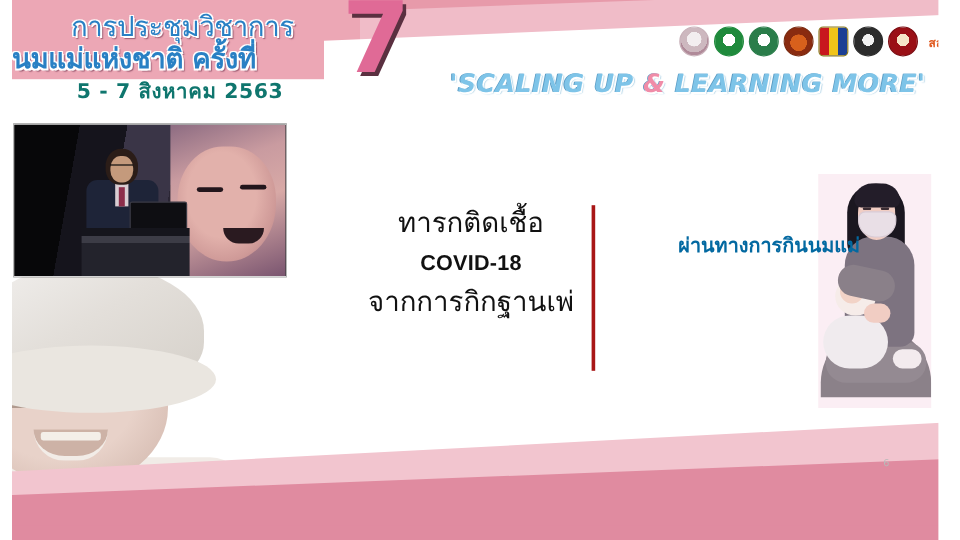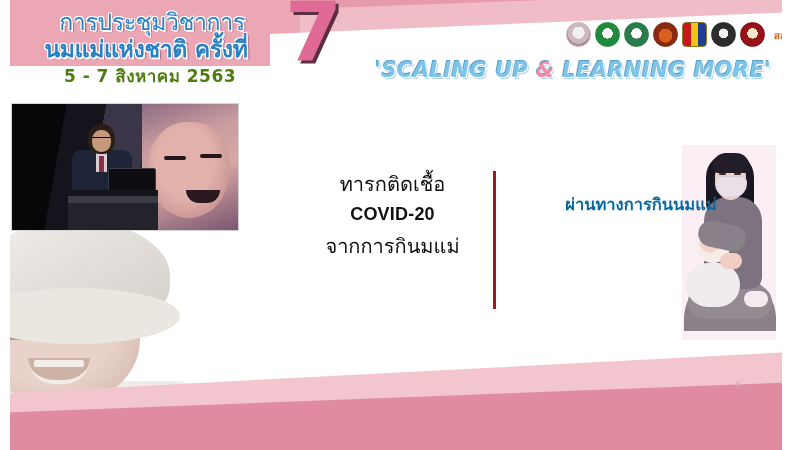--- a/index.html
+++ b/index.html
@@ -19,26 +19,26 @@
      transform:rotate(-2.1deg);transform-origin:0 0;}
   .hdr-pink-left{position:absolute;left:0;top:0;width:300px;height:66px;background:#eca7b5;}
   .hdr-white2{position:absolute;left:270px;top:34px;width:600px;height:70px;background:#ffffff;
      transform:skewY(-2.4deg);transform-origin:0 0;}
   .hdr-bottom-white{position:absolute;left:0;top:78px;width:800px;height:22px;background:#ffffff;}
 
   .title-th1{position:absolute;left:27px;top:4px;width:250px;text-align:center;
      font-size:23px;font-weight:normal;color:#2980c4;letter-spacing:-0.3px;
      text-shadow:1.6px 1.6px 0 #ffffff, -1px -1px 0 #ffffff, 1px -1px 0 #ffffff, -1px 1px 0 #ffffff, 2.4px 2.4px 1px #9a5a70;
      white-space:nowrap;z-index:8;}
-  .title-th2{position:absolute;left:10px;top:31px;width:272px;text-align:center;
+  .title-th2{position:absolute;left:10px;top:31px;width:272px;
      font-size:23px;font-weight:bold;color:#2980c4;letter-spacing:-0.3px;
      text-shadow:1.6px 1.6px 0 #ffffff, -1px -1px 0 #ffffff, 1px -1px 0 #ffffff, -1px 1px 0 #ffffff, 2.4px 2.4px 1px #9a5a70;
      white-space:nowrap;z-index:8;}
   .title-date{position:absolute;left:20px;top:62px;width:260px;text-align:center;
-     font-size:17px;font-weight:bold;color:#4d7c0f;letter-spacing:0.5px;white-space:nowrap;z-index:8;}
+     font-size:17px;font-weight:bold;color:#0f766e;letter-spacing:0.5px;white-space:nowrap;z-index:8;}
   .big-seven{position:absolute;left:285px;top:-8px;font-size:82px;font-weight:bold;
      color:#e06a96;line-height:1;z-index:9;
      text-shadow:3px 3px 0 #5a3040;font-family:"DejaVu Sans",sans-serif;}
 
   .tagline{position:absolute;left:358px;top:58px;width:430px;text-align:center;
      font-size:21px;font-weight:bold;font-style:italic;color:#7ec4e8;letter-spacing:0.4px;
      text-shadow:1px 1px 0 #ffffff, -0.7px -0.7px 0 #5a9bc4, 1.6px 1.6px 1px #a9cfe4;
      white-space:nowrap;z-index:10;}
   .tagline .amp{color:#f08ca8;}
 
@@ -92,21 +92,21 @@
   .wm-face{position:absolute;left:-18px;top:48px;width:158px;height:132px;border-radius:46% 46% 50% 50%;
      background:radial-gradient(ellipse at 42% 40%,#e8d2c9 0 50%,#d9c0b6 78%,#c9ab9f 100%);}
   .wm-eye{position:absolute;height:6px;border-radius:4px;background:#b09a8e;}
   .wm-smile{position:absolute;left:28px;top:132px;width:62px;height:22px;border-radius:0 0 34px 34px;
      background:#cdb2a6;border-bottom:4px solid #f2ece7;}
   .wm-teeth{position:absolute;left:34px;top:134px;width:50px;height:7px;background:#f4efe9;border-radius:2px;}
   .wm-body{position:absolute;left:-10px;top:155px;width:215px;height:40px;background:#f1ece7;border-radius:30px 30px 0 0;}
 
   
   .q-block{position:absolute;left:300px;top:168px;width:185px;text-align:center;z-index:18;}
-  .q-line{font-size:20px;color:#111111;line-height:1.62;white-space:nowrap;font-weight:400;}
+  .q-line{font-size:23px;color:#111111;line-height:1.62;white-space:nowrap;font-weight:400;}
   .q-line.lat{font-size:18px;font-weight:bold;letter-spacing:0.2px;
      font-family:"Liberation Sans","DejaVu Sans",sans-serif;}
 
   
   .divider{position:absolute;left:493px;top:171px;width:3px;height:138px;background:#a81616;z-index:18;}
 
   
   .illus{position:absolute;left:682px;top:145px;width:94px;height:195px;
      background:#fbeef4;overflow:hidden;z-index:12;}
   .il-bg{position:absolute;inset:0;background:#fbeef4;}
@@ -204,22 +204,22 @@
     <div class="wm-eye" style="left:6px;top:108px;width:40px;"></div>
     <div class="wm-eye" style="left:66px;top:104px;width:42px;"></div>
     <div class="wm-smile"></div>
     <div class="wm-teeth"></div>
     <div class="wm-hat"></div>
     <div class="wm-hat-brim"></div>
   </div>
 
   <div class="q-block">
     <div class="q-line">ทารกติดเชื้อ</div>
-    <div class="q-line lat">COVID-20</div>
-    <div class="q-line">จากการกินมแม่</div>
+    <div class="q-line lat">COVID-18</div>
+    <div class="q-line">จากการกิกฐานเพ่</div>
   </div>
 
   <div class="divider"></div>
 
   <div class="illus">
     <div class="il-bg"></div>
     <div class="il-lap"></div>
     <div class="il-leg"></div>
     <div class="il-hair-back"></div>
     <div class="il-body"></div>

